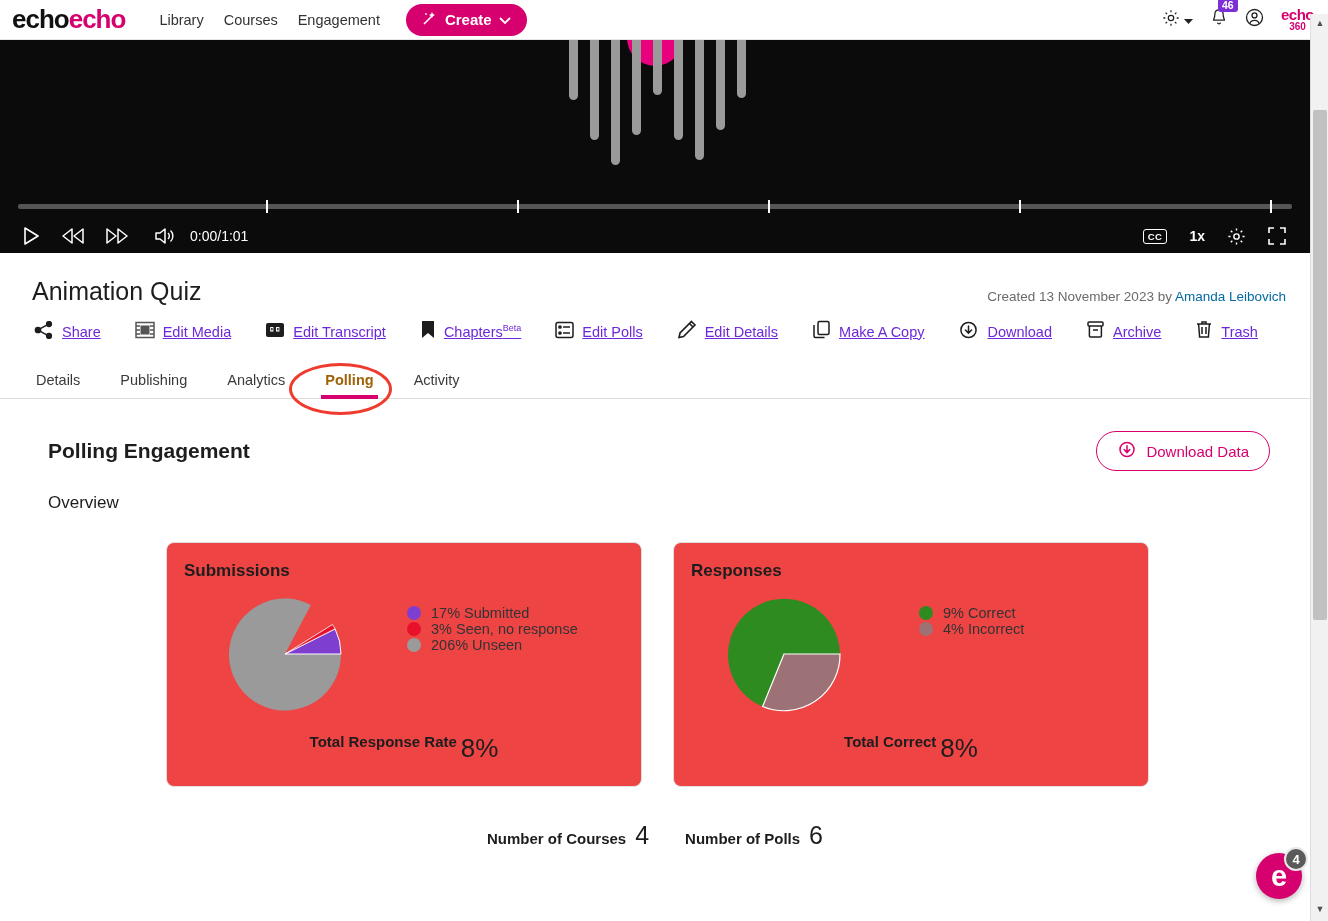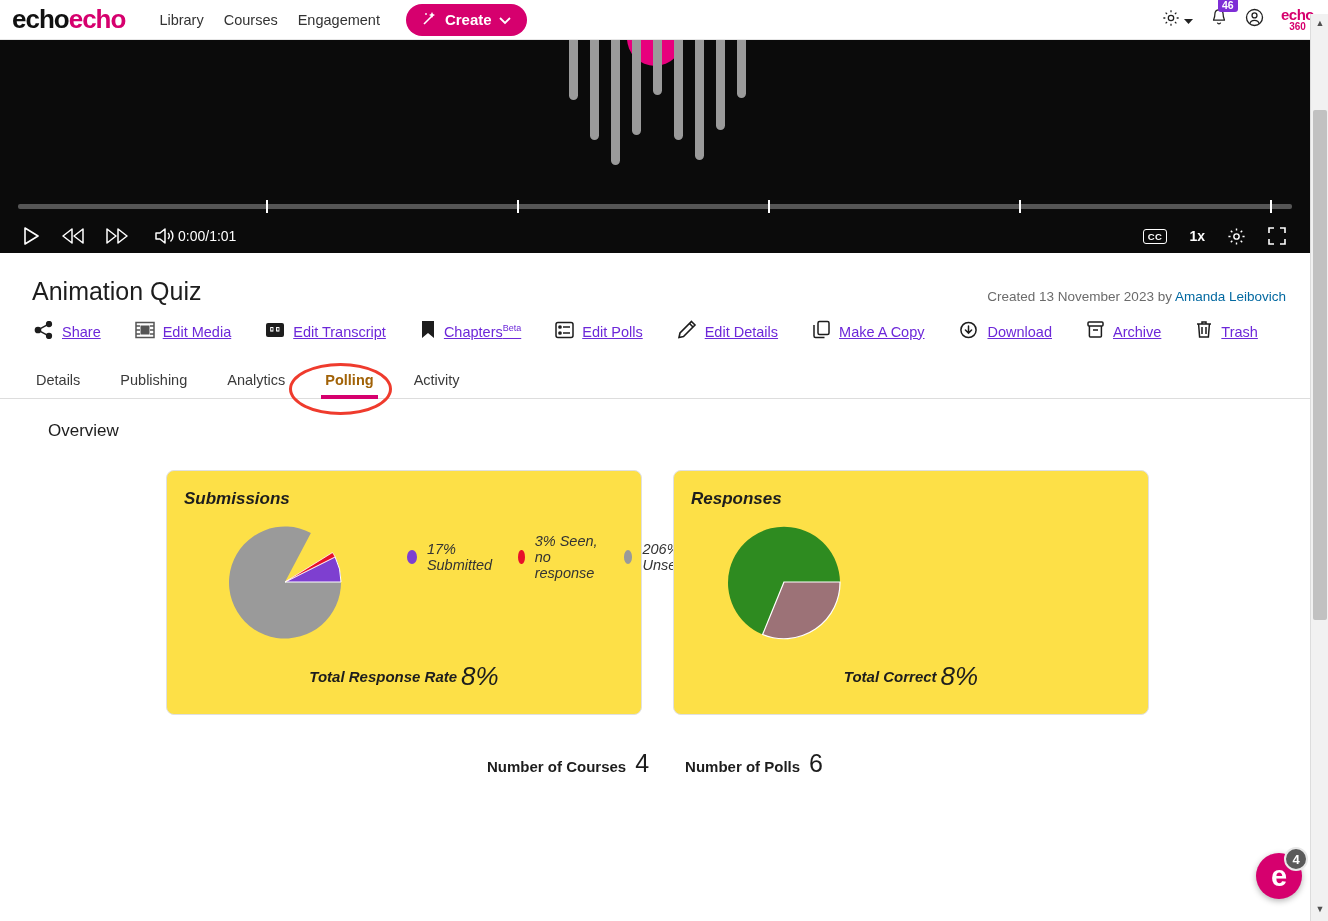--- a/index.html
+++ b/index.html
@@ -85,21 +85,21 @@
   }
   .tick {
     position: absolute; top: 0px; width: 2px; height: 13px; background: #ffffff;
   }
   .controls {
     position: absolute; left: 0; top: 178px;
     width: 1310px; height: 36px;
     display: flex; align-items: center;
   }
   .ctl { color: #ffffff; display: flex; align-items: center; cursor: pointer; }
-  .time { color: #ffffff; font-size: 14px; margin-left: 2px; }
+  .time { color: #ffffff; font-size: 14px; margin-left: 14px; }
   .ctl-right { margin-left: auto; display: flex; align-items: center; gap: 22px; margin-right: 24px; }
   .cc-box {
     border: 1.8px solid #ffffff; border-radius: 3px;
     font-size: 9.5px; font-weight: bold; color: #ffffff;
     padding: 1px 4px; line-height: 11px; letter-spacing: 0.5px;
   }
   .speed { color: #ffffff; font-size: 14px; font-weight: bold; }
 
   
   .content { position: absolute; top: 253px; left: 0; width: 1310px; }
@@ -169,37 +169,37 @@
   }
   .overview-label {
     padding: 22px 0 0 48px;
     font-size: 17px; color: #1d1d1d;
   }
 
   .cards { display: flex; gap: 31px; padding: 29px 0 0 166px; }
   .card {
     width: 476px; height: 245px;
     border: 1px solid #e0e0e0; border-radius: 8px;
-    background: #fde047; position: relative; font-style: italic;
+    background: #ef4444; position: relative;
   }
   .card-title {
     position: absolute; left: 17px; top: 18px;
     font-size: 17px; font-weight: bold; color: #1d1d1d;
   }
   .pie-area { position: absolute; left: 60px; top: 53px; }
   .legend {
     position: absolute; left: 240px; top: 62px;
-    display: flex; flex-direction: row; gap: 22px;
+    display: flex; flex-direction: column; 
   }
   .legend-item { display: flex; align-items: center; gap: 10px; }
   .dot { width: 14px; height: 14px; border-radius: 50%; display: inline-block; }
   .legend-text { font-size: 14.5px; color: #333333; }
   .card-footer {
     position: absolute; bottom: 22px; left: 0; width: 100%;
-    display: flex; align-items: center; justify-content: center; gap: 4px;
+    display: flex; align-items: flex-start; justify-content: center; gap: 4px;
   }
   .footer-label { font-size: 15px; font-weight: bold; color: #1d1d1d; }
   .footer-value { font-size: 26px; color: #1d1d1d; font-weight: 300; }
 
   .bottom-stats {
     display: flex; justify-content: center; gap: 36px;
     margin-top: 34px;
   }
   .stat { display: flex; align-items: baseline; gap: 9px; }
   .stat-label { font-size: 15px; font-weight: bold; color: #1d1d1d; }
@@ -507,20 +507,32 @@
 
     <div class="tabs">
       <div class="tab">Details</div>
       <div class="tab">Publishing</div>
       <div class="tab">Analytics</div>
       <div class="tab active">Polling</div>
       <div class="tab">Activity</div>
       <div class="annot"></div>
     </div>
 
+    <div class="section-head">
+      <div class="section-title">Polling Engagement</div>
+      <button class="dl-btn">
+        <span>
+          <svg width="20" height="17" viewBox="0 0 21 18" fill="none" stroke="#d6006e" stroke-width="1.6">
+            <circle cx="10.5" cy="9" r="7.4"></circle>
+            <path d="M10.5 5 v7M7.5 9 l3 3.2 L13.5 9" stroke-linecap="round"></path>
+          </svg>
+        </span>
+        <span>Download Data</span>
+      </button>
+    </div>
 
     <div class="overview-label">Overview</div>
 
     <div class="cards">
 
       <div class="card">
         <div class="card-title">Submissions</div>
         <div class="pie-area">
           <svg width="116" height="116" viewBox="0 0 116 116">
 
@@ -554,20 +566,30 @@
       <div class="card">
         <div class="card-title">Responses</div>
         <div class="pie-area" style="left:52px">
           <svg width="116" height="116" viewBox="0 0 116 116">
 
             <path d="M58 58 L114 58 A56 56 0 1 0 36.6 110.5 z" fill="#2e8b20"></path>
 
             <path d="M58 58 L36.6 110.5 A56 56 0 0 0 114 58 z" fill="#9c7277" stroke="#ffffff" stroke-width="1.2"></path>
           </svg>
         </div>
+        <div class="legend" style="left:245px">
+          <div class="legend-item">
+            <span class="dot" style="background:#2e8b20"></span>
+            <span class="legend-text">9% Correct</span>
+          </div>
+          <div class="legend-item">
+            <span class="dot" style="background:#9c7277"></span>
+            <span class="legend-text">4% Incorrect</span>
+          </div>
+        </div>
         <div class="card-footer">
           <span class="footer-label">Total Correct</span>
           <span class="footer-value">8%</span>
         </div>
       </div>
     </div>
 
     <div class="bottom-stats">
       <div class="stat">
         <span class="stat-label">Number of Courses</span>

